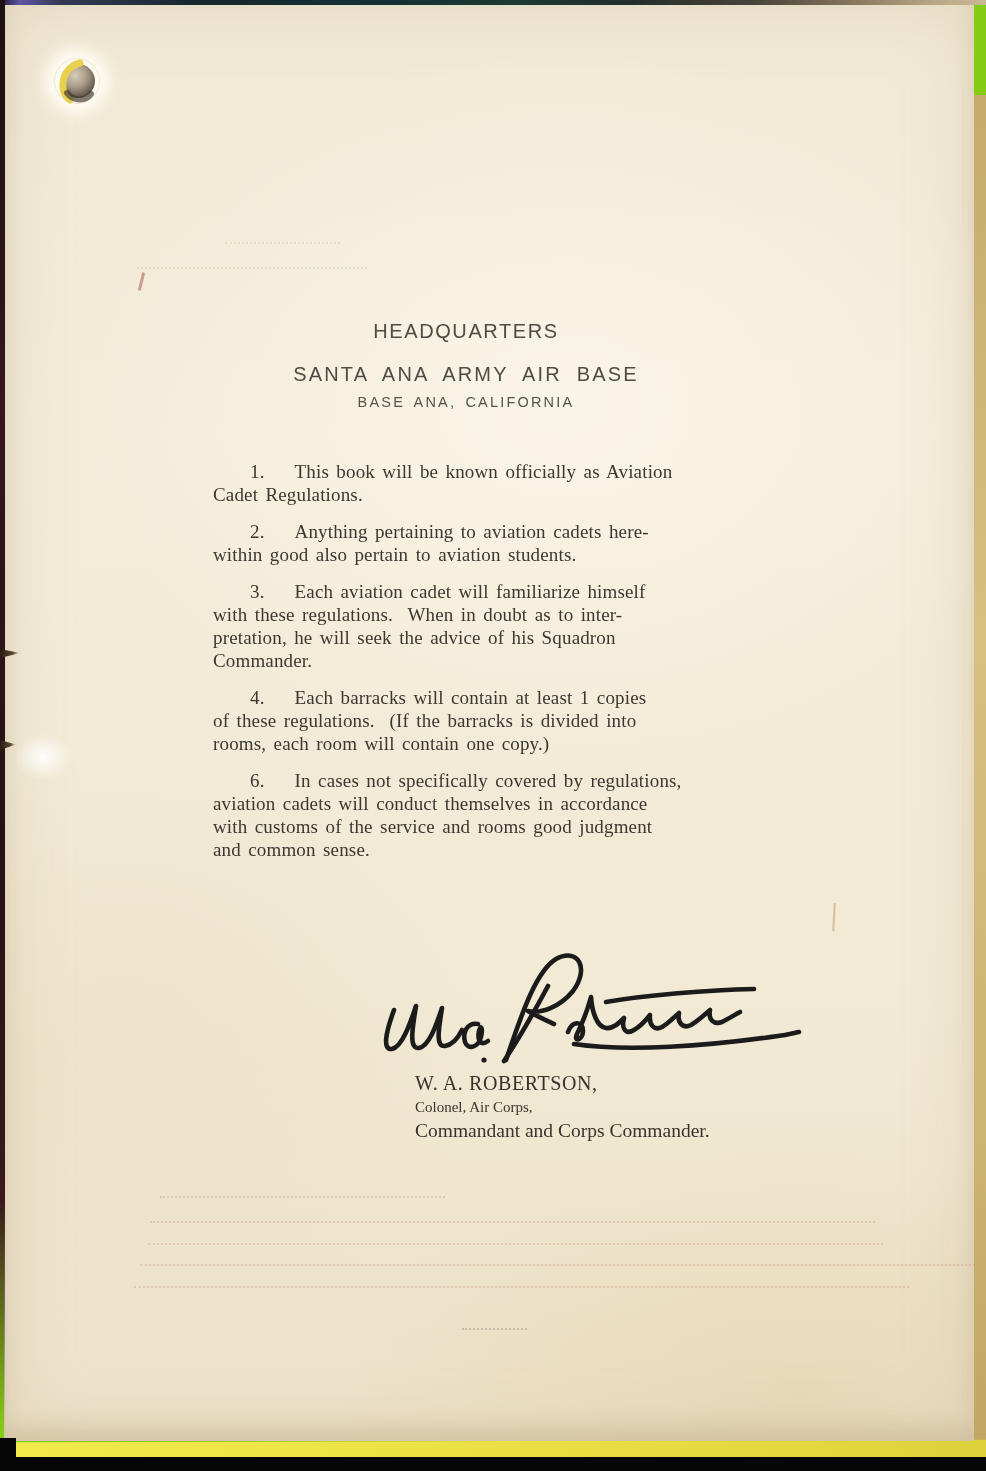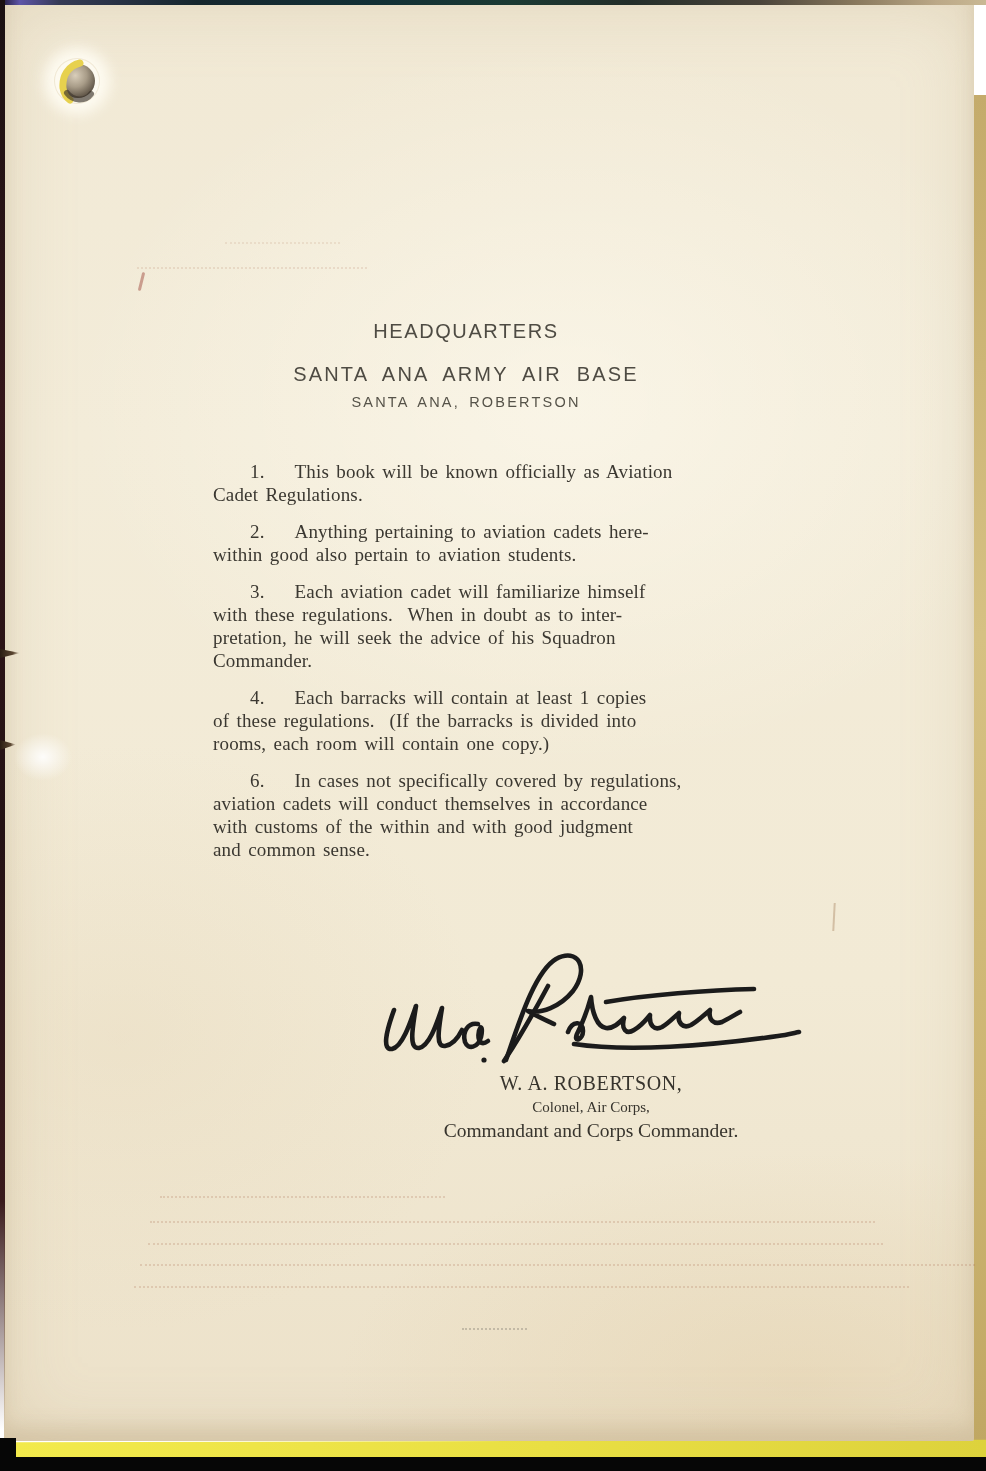--- a/index.html
+++ b/index.html
@@ -1,16 +1,16 @@
 <!DOCTYPE html>
 <html><head>
 <meta charset="utf-8">
 <style>
   html,body{margin:0;padding:0;background:#060606;}
-  .canvas{position:relative;width:986px;height:1471px;background:#ffffff;overflow:hidden;
+  .canvas{position:relative;width:986px;height:1471px;background:#84cc16;overflow:hidden;
           font-family:"Liberation Serif",serif;}
 
   
   .yellow-under-bottom{position:absolute;left:14px;top:1441px;width:972px;height:18px;
      background:linear-gradient(90deg,#f2ea4c 0%,#e9df43 55%,#ddd23c 100%);
      transform:skewY(-0.15deg);}
   .gold-under-right{position:absolute;left:973px;top:95px;width:13px;height:1350px;
      background:linear-gradient(180deg,#c4ab6b 0%,#d6c183 40%,#cdb572 75%,#c0a763 100%);}
   .bottom-black{position:absolute;left:0;top:1457px;width:986px;height:14px;background:#060606;}
   .bottom-left-black{position:absolute;left:0;top:1438px;width:16px;height:33px;background:#060606;}
@@ -50,21 +50,21 @@
   .hdr-l2{font-size:20px;letter-spacing:2.2px;word-spacing:7px;margin-top:20px;}
   .hdr-l3{font-size:14.5px;letter-spacing:2.2px;word-spacing:3px;margin-top:8px;color:#565349;}
 
   .bodycol{position:absolute;left:213px;top:452px;width:502px;
      font-size:19px;line-height:23px;color:#3b3831;word-spacing:2.5px;letter-spacing:.15px;}
   .para{margin:8px 0 14px 0;}
   .pnum{margin-left:37px;margin-right:30px;}
   .ptext{white-space:pre-wrap;}
 
   .sig-svg{position:absolute;left:378px;top:948px;width:430px;height:138px;}
-  .sig-block{position:absolute;left:415px;top:1072px;width:352px;text-align:center;
+  .sig-block{position:absolute;left:415px;top:1072px;width:352px;text-align:left;
      color:#37342d;line-height:23.5px;}
   .sig-name{font-size:20px;letter-spacing:.6px;}
   .sig-rank{font-size:15px;}
   .sig-title{font-size:19.5px;}
 
   
   .ghost{position:absolute;height:0;border-top:2px dotted rgba(168,106,78,.22);}
   .ghost.gray{border-top:2px dotted rgba(100,95,90,.30);}
   .red-tick{position:absolute;left:140px;top:272px;width:3px;height:19px;
      background:rgba(152,62,50,.45);transform:rotate(14deg);border-radius:2px;}
@@ -102,21 +102,21 @@
     </svg>
   </div>
 
   <div class="staple s1"></div>
   <div class="staple s2"></div>
   <div class="white-blob"></div>
 
   <div class="hdr">
     <div class="hdr-l1">HEADQUARTERS</div>
     <div class="hdr-l2">SANTA ANA ARMY AIR BASE</div>
-    <div class="hdr-l3">SANTA ANA, ROBERTSON</div>
+    <div class="hdr-l3">BASE ANA, CALIFORNIA</div>
   </div>
 
   <div class="bodycol">
     <p class="para">
       <span class="pnum">1.</span><span class="ptext">This book will be known officially as Aviation
 Cadet Regulations.</span>
     </p>
     <p class="para">
       <span class="pnum">2.</span><span class="ptext">Anything pertaining to aviation cadets here-
 within good also pertain to aviation students.</span>
@@ -128,21 +128,21 @@
 Commander.</span>
     </p>
     <p class="para">
       <span class="pnum">4.</span><span class="ptext">Each barracks will contain at least 1 copies
 of these regulations.  (If the barracks is divided into
 rooms, each room will contain one copy.)</span>
     </p>
     <p class="para">
       <span class="pnum">6.</span><span class="ptext">In cases not specifically covered by regulations,
 aviation cadets will conduct themselves in accordance
-with customs of the within and with good judgment
+with customs of the service and rooms good judgment
 and common sense.</span>
     </p>
   </div>
 
   <svg class="sig-svg" viewBox="0 0 430 138">
     <g fill="none" stroke="#1b1b1b" stroke-width="4.6" stroke-linecap="round" stroke-linejoin="round">
       <path d="M16,62 C8,84 4,102 14,101 C24,99 32,76 38,58 C34,82 31,101 41,100 C51,98 58,78 64,60 C60,84 58,99 67,98 C74,97 80,90 84,82"></path>
       <path d="M100,76 C90,74 84,84 87,94 C90,102 100,100 103,89 C105,80 103,76 101,83 C99,93 103,98 110,93"></path>
       <circle cx="106" cy="112" r="2.6" fill="#1b1b1b" stroke="none"></circle>
       <path d="M128,112 C140,78 156,24 178,11 C200,-1 212,20 195,43 C182,59 163,66 150,63 C158,68 168,72 176,76"></path>

